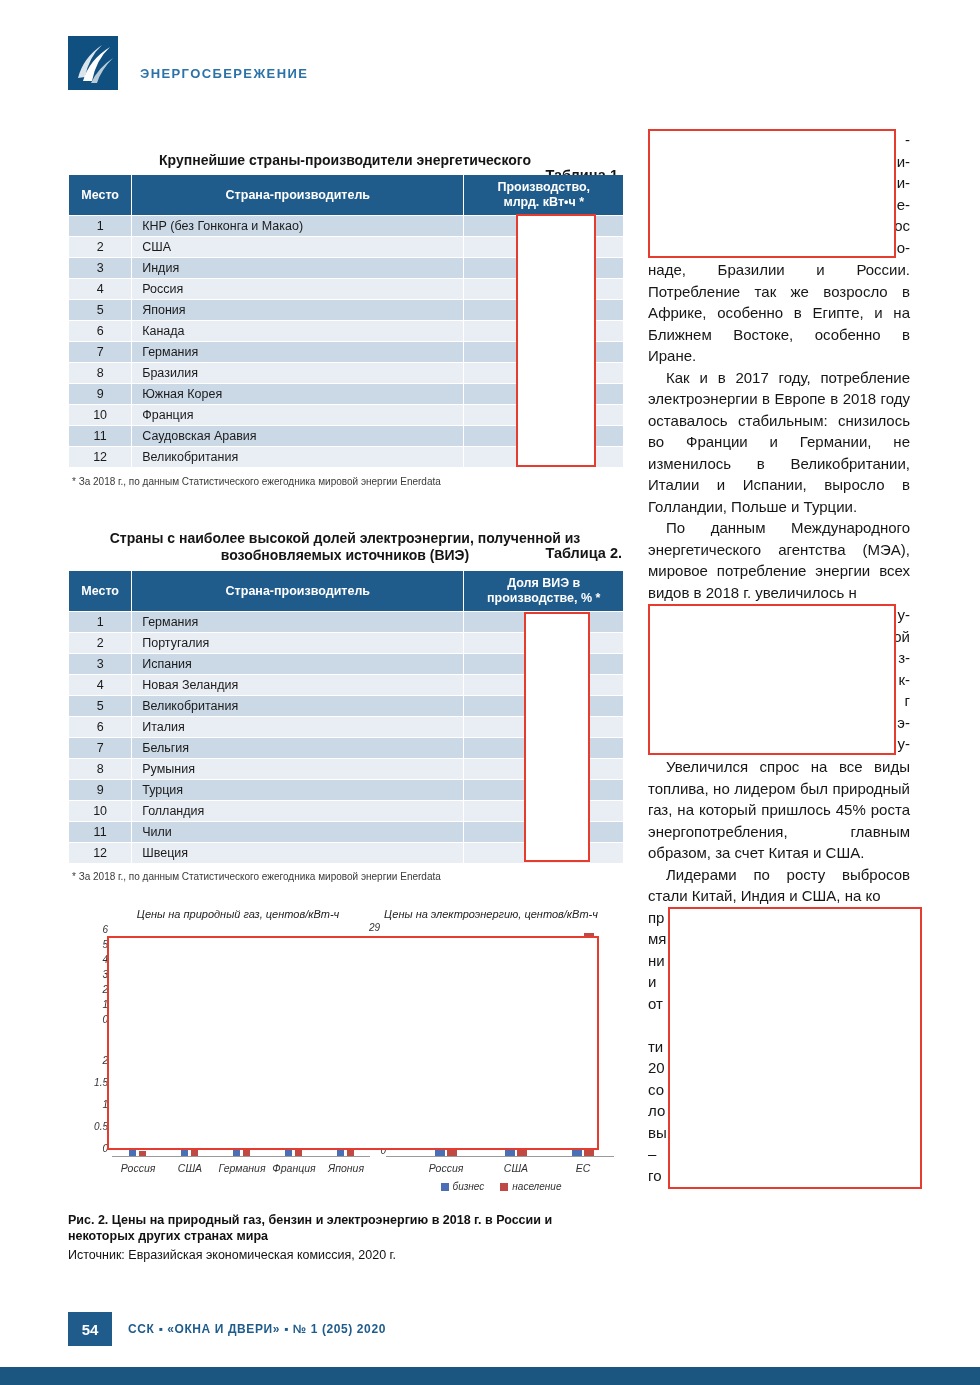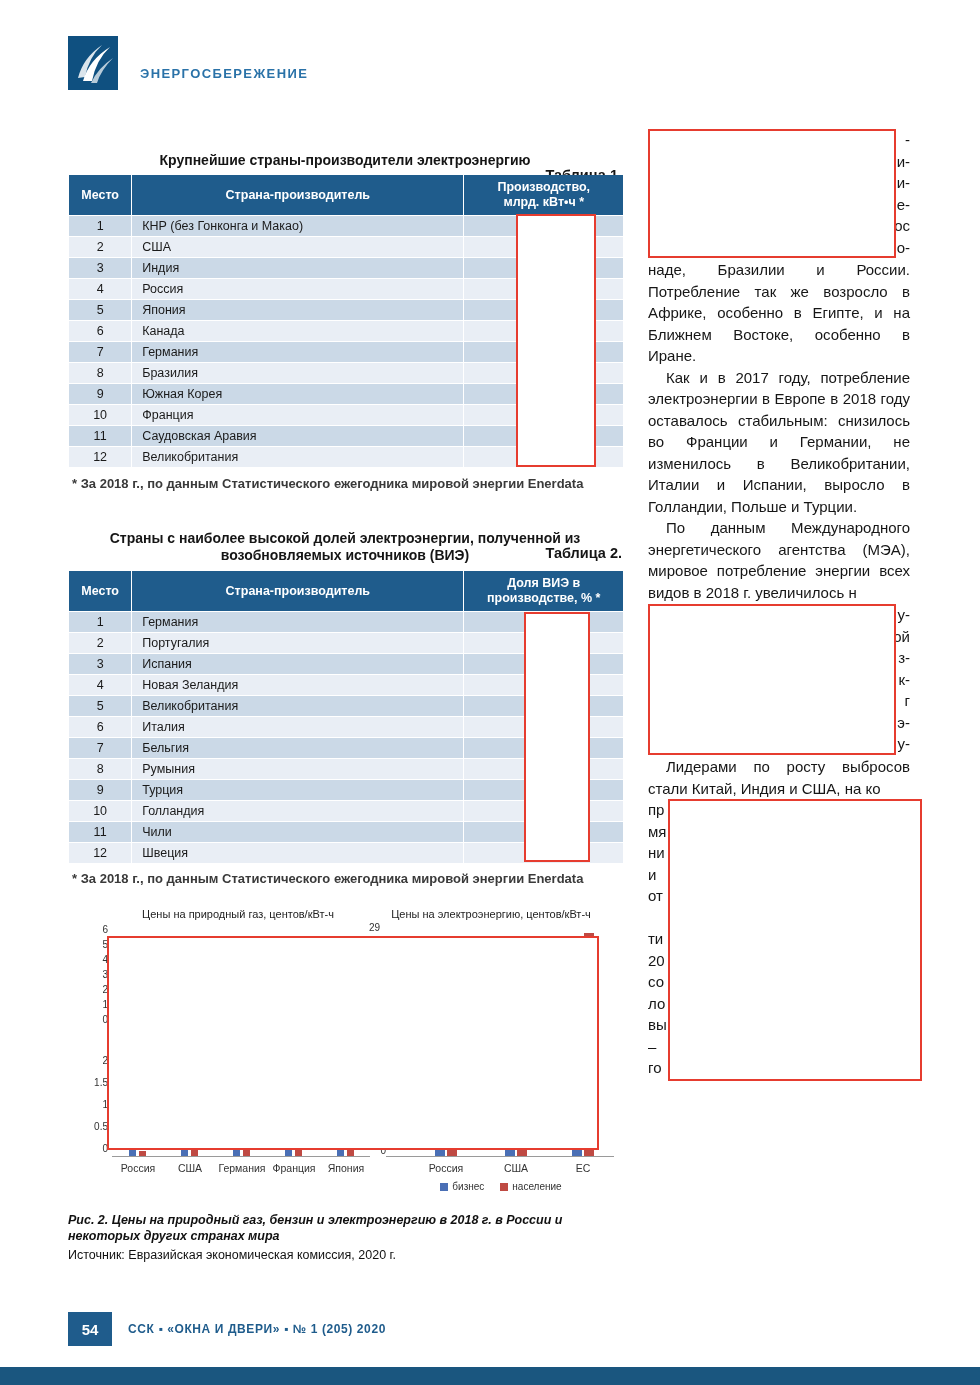--- a/index.html
+++ b/index.html
@@ -18,55 +18,55 @@
   .tbl-title { position:absolute; left:68px; width:554px; text-align:center; font-weight:bold;
                font-size:14px; line-height:17px; color:#151515; }
   .data-table { position:absolute; left:68px; width:556px; border-collapse:separate; border-spacing:1px; }
   .data-table th { background:#1f5c8c; color:#fff; font-size:12.5px; font-weight:bold;
                    height:40px; vertical-align:middle; text-align:center; line-height:15px; }
   .data-table td { font-size:12.5px; height:20px; color:#1a1a1a; vertical-align:middle; }
   td.c-place { text-align:center; }
   td.c-country { padding-left:10px; }
   tr.row-dark td { background:#cbd9e7; }
   tr.row-light td { background:#e9eef5; }
-  .footnote { position:absolute; left:72px; width:550px; font-size:13px; color:#3a3a3a;font-weight:bold; }
+  .footnote { position:absolute; left:72px; width:550px; font-size:10px; color:#3a3a3a; }
 
   
   .redact { position:absolute; background:#fff; border:2px solid #e63c2f; z-index:5; }
 
   
   .right-col { position:absolute; left:648px; top:128px; width:262px; font-size:15px;
                line-height:21.5px; text-align:justify; color:#161616; }
   .right-col p { margin:0; }
   .right-col p.ind { text-indent:18px; }
   .covered { position:relative; margin:1px 0; }
   .cov-frags { position:absolute; left:0; right:0; top:0; text-align:right; }
   .frag-line { line-height:21.5px; font-size:15px; color:#161616; }
   .redact-box { position:absolute; left:0; top:0; bottom:0; right:14px; background:#fff;
                 border:2px solid #e63c2f; }
   .frag-block { position:relative; min-height:284px; }
   .redact-box3 { position:absolute; left:20px; right:-12px; top:0; height:282px; background:#fff;
                  border:2px solid #e63c2f; }
 
   
-  #chart-canvas { position:absolute; left:68px; top:898px; width:554px; height:310px; }
+  #chart-canvas { position:absolute; left:68px; top:898px; width:554px; height:310px;font-style:italic; }
   .chart-title { position:absolute; font-size:11px; color:#222; text-align:center; }
   .tick { position:absolute; width:30px; text-align:right; font-size:10px; color:#333; }
   .cat  { position:absolute; width:54px; text-align:center; font-size:10.5px; color:#333; }
   .bar  { position:absolute; }
   .axisline { position:absolute; height:1px; background:#9a9a9a; }
   .legend { position:absolute; left:318px; top:283px; width:230px; display:flex; gap:16px;
             justify-content:center; align-items:center; font-size:10px; color:#333; }
   .lg-item { display:inline-flex; align-items:center; }
   .sq { display:inline-block; width:8px; height:8px; margin-right:4px; }
   .chart-redact { left:39px; top:38px; width:492px; height:214px; }
 
   
   .fig-caption { position:absolute; left:68px; top:1212px; width:554px; font-size:12.5px;
-                 font-weight:bold; line-height:16px; color:#111;font-style:italic; }
+                 font-weight:bold; line-height:16px; color:#111; }
   .fig-source  { position:absolute; left:68px; top:1248px; width:554px; font-size:12.5px; color:#111; }
 
   
   .page-num { position:absolute; left:68px; top:1312px; width:44px; height:34px; background:#1f5c8c;
               color:#fff; font-weight:bold; font-size:15px; display:flex; align-items:center;
               justify-content:center; }
   .journal-line { position:absolute; left:128px; top:1322px; font-size:12px; font-weight:bold;
                   color:#1f5c8c; letter-spacing:0.6px; }
   .bottom-bar { position:absolute; left:0; bottom:0; width:100%; height:18px; background:#1a567f; }
 </style>
@@ -79,21 +79,21 @@
     <svg viewBox="0 0 50 54" width="50" height="54">
       <rect width="50" height="54" fill="#0f5080"></rect>
       <path d="M10 42 Q15 22 34 9 Q21 21 17 41 Z" fill="#ffffff" opacity="0.85"></path>
       <path d="M15 45 Q21 24 42 11 Q28 24 24 45 Z" fill="#ffffff"></path>
       <path d="M23 47 Q30 32 45 22 Q33 34 29 47 Z" fill="#ffffff" opacity="0.7"></path>
     </svg>
   </div>
   <div class="section-title">ЭНЕРГОСБЕРЕЖЕНИЕ</div>
 
   <div class="tbl-label" style="top:130px">Таблица 1.</div>
-  <div class="tbl-title" style="top:152px">Крупнейшие страны-производители электроэнергию</div>
+  <div class="tbl-title" style="top:152px">Крупнейшие страны-производители энергетического</div>
   <table class="data-table" style="top:174px">
     <colgroup>
         <col style="width:62px">
         <col style="width:330px">
         <col style="width:158px">
       </colgroup>
     <thead>
       <tr>
         <th>Место</th>
         <th>Страна-производитель</th>
@@ -329,20 +329,21 @@
           <div class="frag-line">у-</div>
           <div class="frag-line">ой</div>
           <div class="frag-line">з-</div>
           <div class="frag-line">к-</div>
           <div class="frag-line">г</div>
           <div class="frag-line">э-</div>
           <div class="frag-line">у-</div>
         </div>
       <div class="redact-box"></div>
     </div>
+    <p class="ind">Увеличился спрос на все виды топлива, но лидером был природный газ, на который пришлось 45% роста энергопотребления, главным образом, за счет Китая и США.</p>
     <p class="ind">Лидерами по росту выбросов стали Китай, Индия и США, на ко</p>
     <div class="frag-block">
       <div id="cov3-frags">
           <div class="frag-line">пр</div>
           <div class="frag-line">мя</div>
           <div class="frag-line">ни</div>
           <div class="frag-line">и</div>
           <div class="frag-line">от</div>
           <div class="frag-line">&nbsp;</div>
           <div class="frag-line">ти</div>

